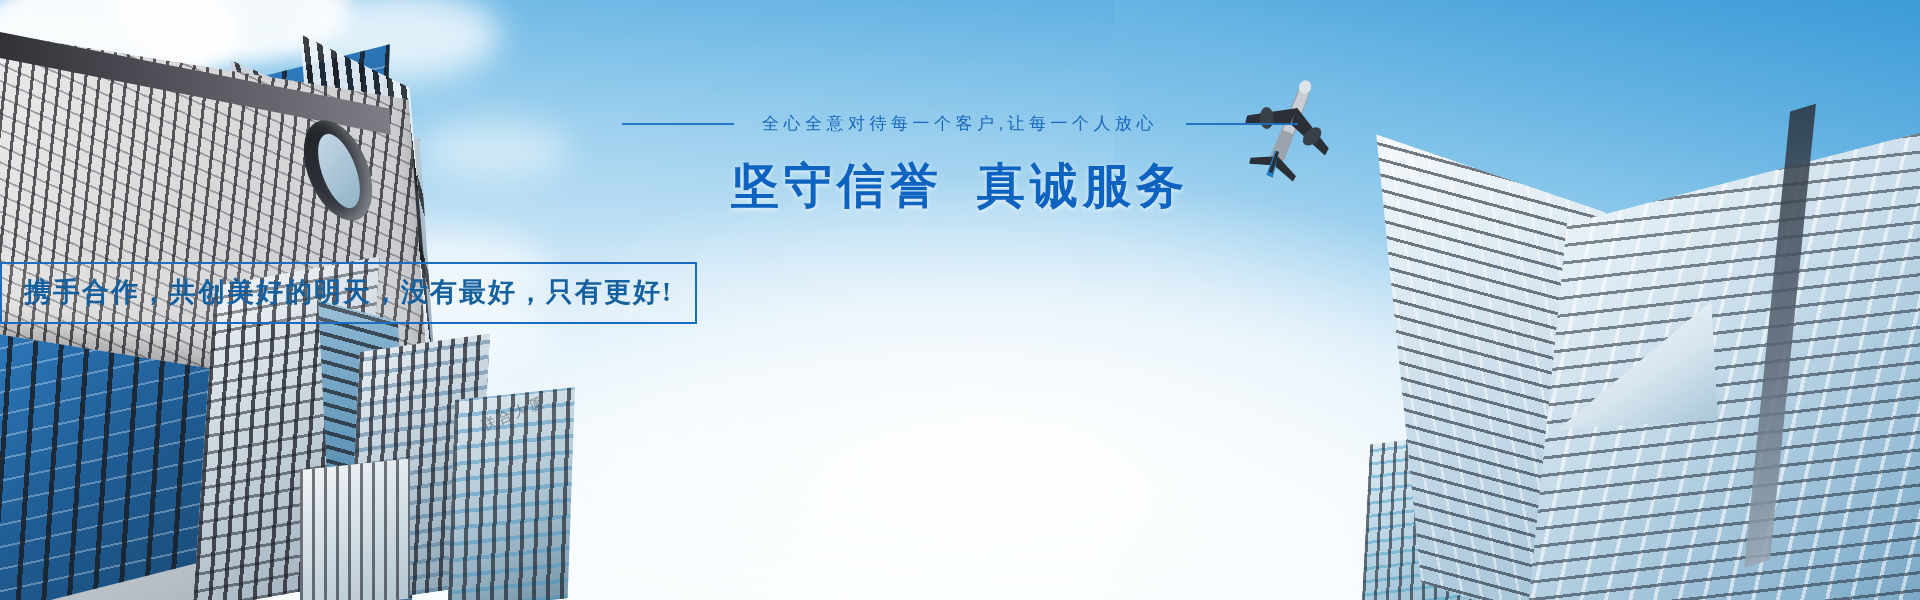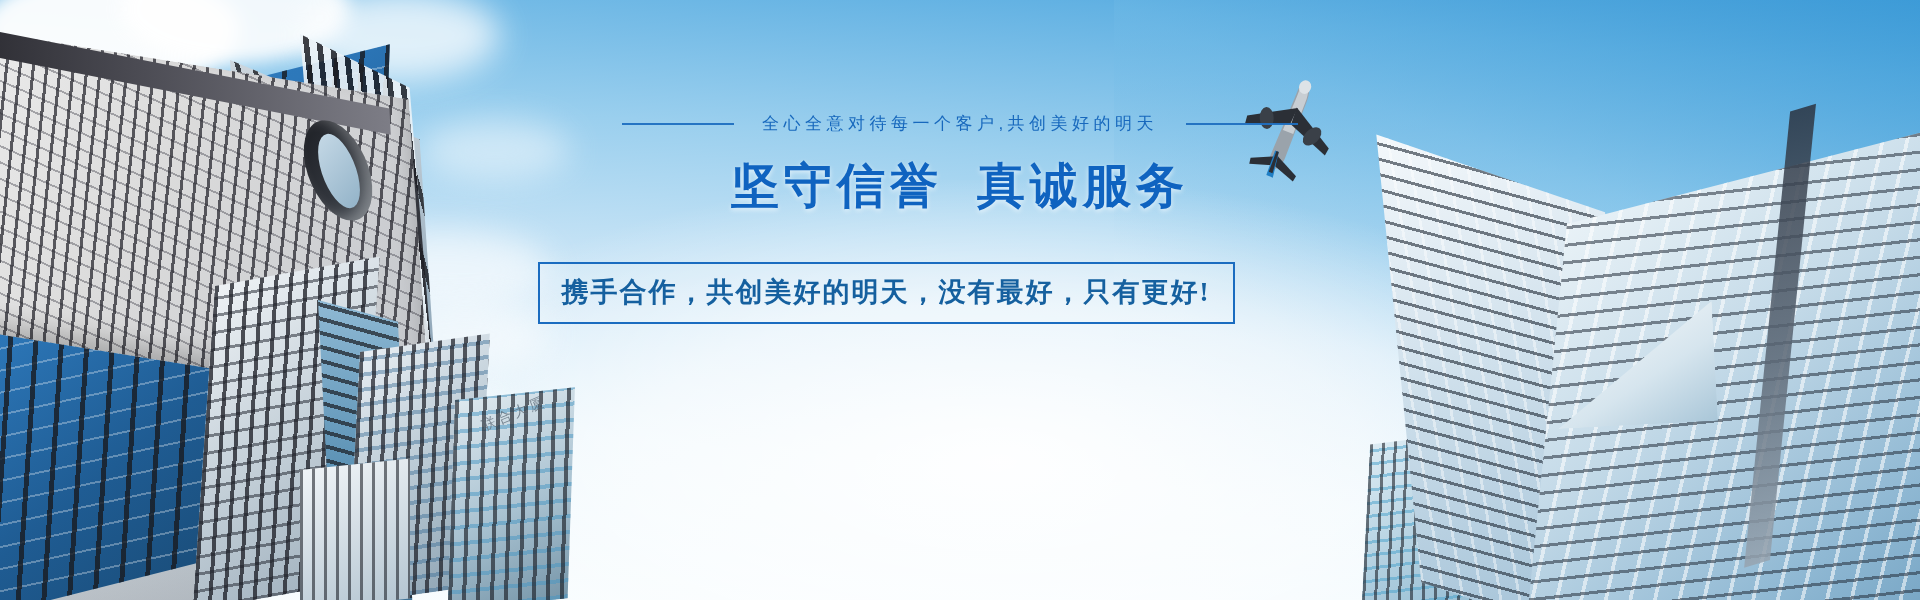--- a/index.html
+++ b/index.html
@@ -208,21 +208,21 @@
     color:#0f63c0;letter-spacing:5px;
     font-family:"Liberation Serif","DejaVu Serif",serif;
     text-shadow:0 2px 5px rgba(255,255,255,.65);
     pointer-events:auto;
     white-space:nowrap;
   }
   .headline .gap{display:inline-block;width:34px;}
 
   .subbox-row{
     position:absolute;left:0;top:262px;width:1772px;
-    display:flex;justify-content:center;
+    display:flex;justify-content:flex-start;
     pointer-events:auto;
   }
   .subbox{
     border:2px solid #1a6cc0;
     padding:10px 22px 12px;
     font-size:27px;color:#15609f;letter-spacing:2px;
     font-family:"Liberation Serif","DejaVu Serif",serif;
     font-weight:bold;
     background:rgba(255,255,255,0.10);
     white-space:nowrap;
@@ -293,21 +293,21 @@
 
         <ellipse cx="59" cy="12" rx="6" ry="7" fill="#dde3e7"></ellipse>
       </g>
     </svg>
   </div>
 
   <div class="content">
 
     <div class="tagline-row">
       <span class="deco-line"></span>
-      <span class="tagline">全心全意对待每一个客户,共创美好的明天</span>
+      <span class="tagline">全心全意对待每一个客户,让每一个人放心</span>
       <span class="deco-line"></span>
     </div>
 
     <div class="headline">
       <span>坚守信誉</span><span class="gap"></span><span>真诚服务</span>
     </div>
 
     <div class="subbox-row">
       <div class="subbox">携手合作，共创美好的明天，没有最好，只有更好!</div>
     </div>

